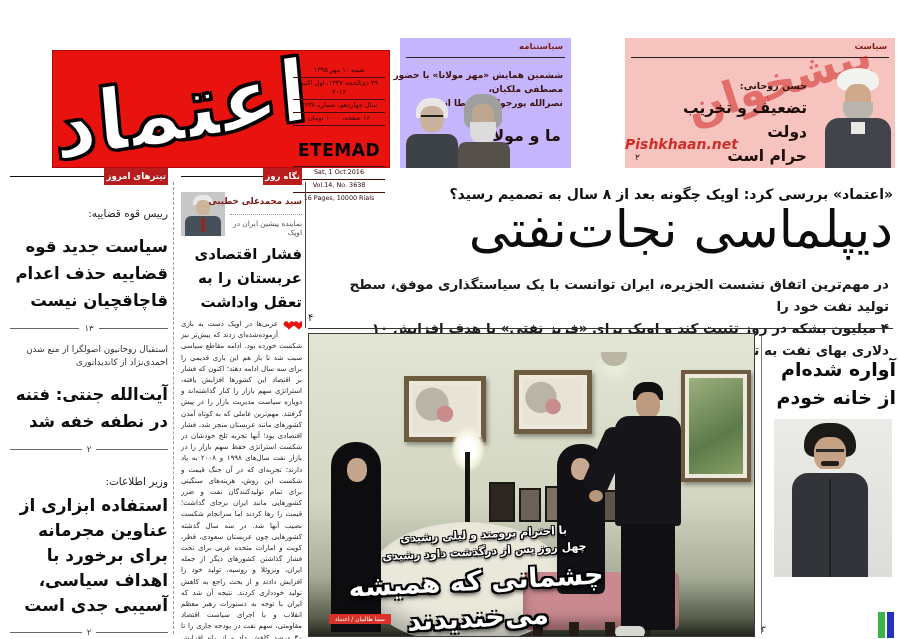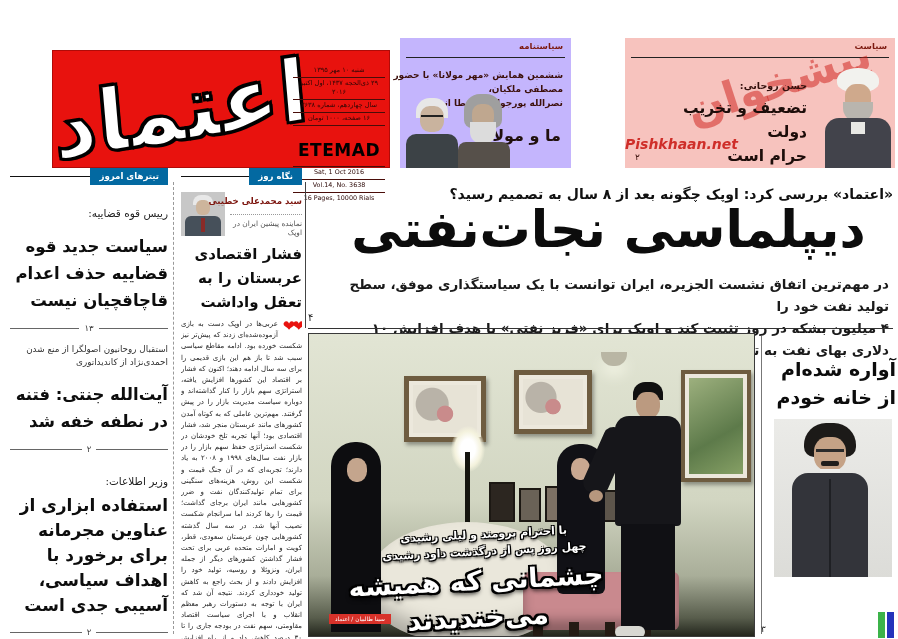--- a/index.html
+++ b/index.html
@@ -55,32 +55,32 @@
   .rohani { position:absolute; right:2px; bottom:0; width:70px; height:100px; }
   .rohani .turban { position:absolute; top:0; left:14px; width:42px; height:24px; background:#f2f2ee; border-radius:50% 50% 40% 40%; }
   .rohani .face { position:absolute; top:16px; left:22px; width:26px; height:28px; background:#cfa械; background:#cfa98c; border-radius:42%; }
   .rohani .beard { position:absolute; top:34px; left:20px; width:30px; height:20px; background:#b9b5ae; border-radius:0 0 14px 14px; }
   .rohani .robe { position:absolute; bottom:0; left:2px; width:66px; height:50px; background:#42434b; border-radius:14px 14px 0 0; }
   .rohani .shirt { position:absolute; bottom:34px; left:28px; width:14px; height:12px; background:#e8e8e4; }
 
   
   .lead-kicker { position:absolute; left:340px; top:186px; width:553px; text-align:right;
                  font-size:14px; font-weight:bold; color:#111; padding-left:4px; }
-  .lead-headline { position:absolute; left:332px; top:200px; width:553px; text-align:center;
-                   font-size:51px; font-weight:bold; color:#0c0c0c; letter-spacing:-1px; }
+  .lead-headline { position:absolute; left:340px; top:200px; width:553px; 
+                   font-size:51px; font-weight:normal; color:#0c0c0c; letter-spacing:-1px; }
   .lead-subhead { position:absolute; left:340px; top:273px; width:549px; text-align:right;
                   font-size:13.5px; font-weight:bold; color:#1a1a1a; line-height:22px; }
   .lead-page { position:absolute; left:308px; top:312px; font-size:10px; color:#222; }
   .lead-rule { position:absolute; left:308px; top:328px; width:585px; border-top:1.5px solid #333; }
 
   
   .col1 { position:absolute; left:10px; top:176px; width:158px; }
   .col-head { position:relative; border-top:1.5px solid #111; height:10px; }
   .col-tab { position:absolute; right:0; top:-9px; height:17px; line-height:17px;
-             background:#0369a1; color:#fff; font-size:8.6px; font-weight:bold; padding:0 9px; }
+             background:#b91c1c; color:#fff; font-size:8.6px; font-weight:bold; padding:0 2px; }
   .t-kicker { text-align:right; font-size:10.5px; color:#222; margin-top:20px; line-height:15px; }
   .t-head-lg { text-align:right; font-size:16.5px; font-weight:bold; color:#0d0d0d; line-height:27px; margin-top:12px; letter-spacing:.2px; }
   .t-head-md { text-align:right; font-size:17px; font-weight:bold; color:#0d0d0d; line-height:25px; margin-top:4px; }
   .t-kicker-sm { text-align:right; font-size:8.8px; color:#333; margin-top:10px; line-height:13px; }
   .t-div { display:flex; align-items:center; gap:5px; margin-top:9px; color:#333; font-size:8.5px; }
   .t-div::before,.t-div::after { content:""; flex:1; border-top:1px solid #666; }
 
   .vdash1 { position:absolute; left:173px; top:182px; height:452px; border-left:1px dashed #999; }
   .vsolid { position:absolute; left:305px; top:182px; height:146px; border-left:1px solid #444; }
 

